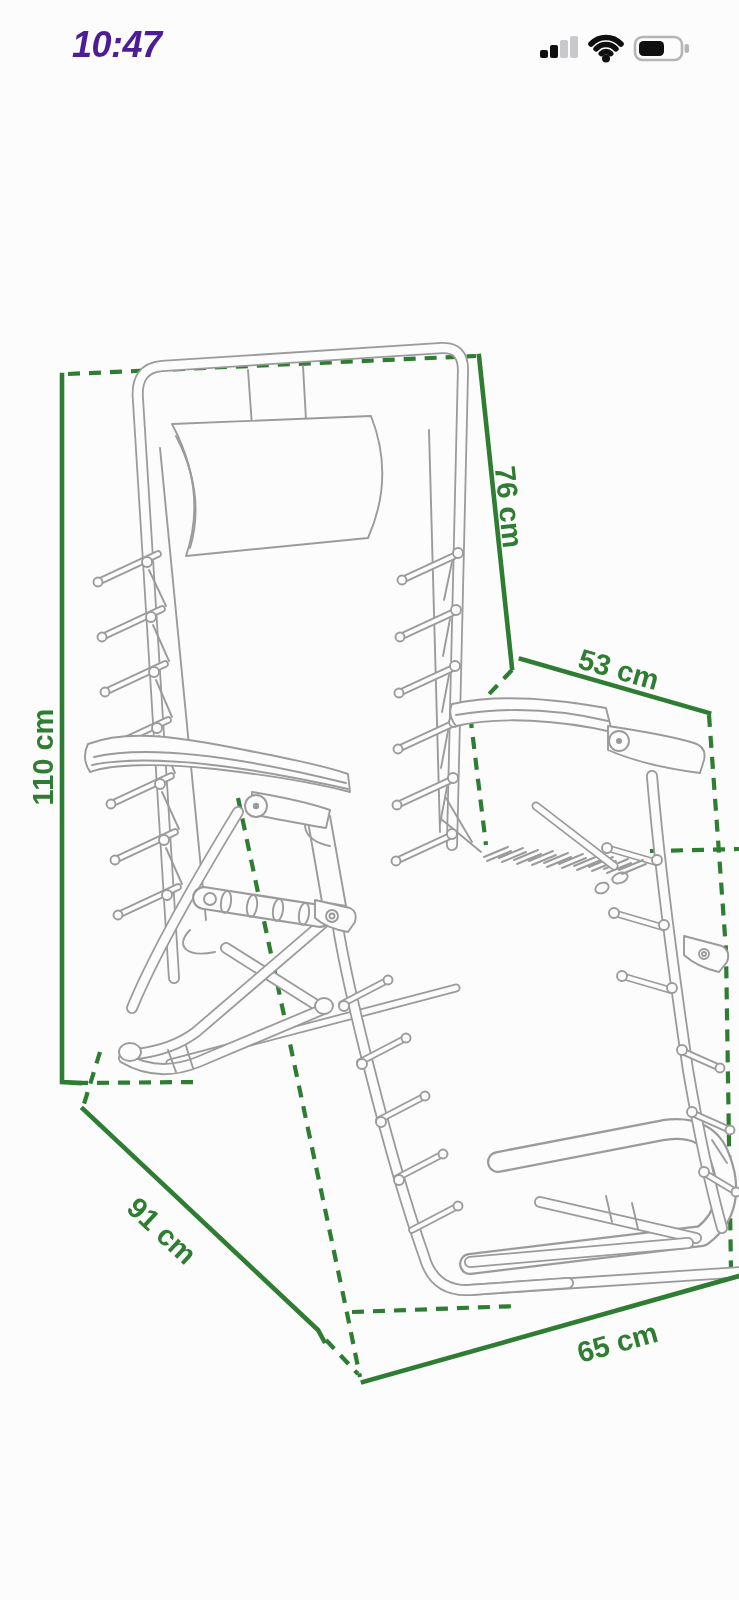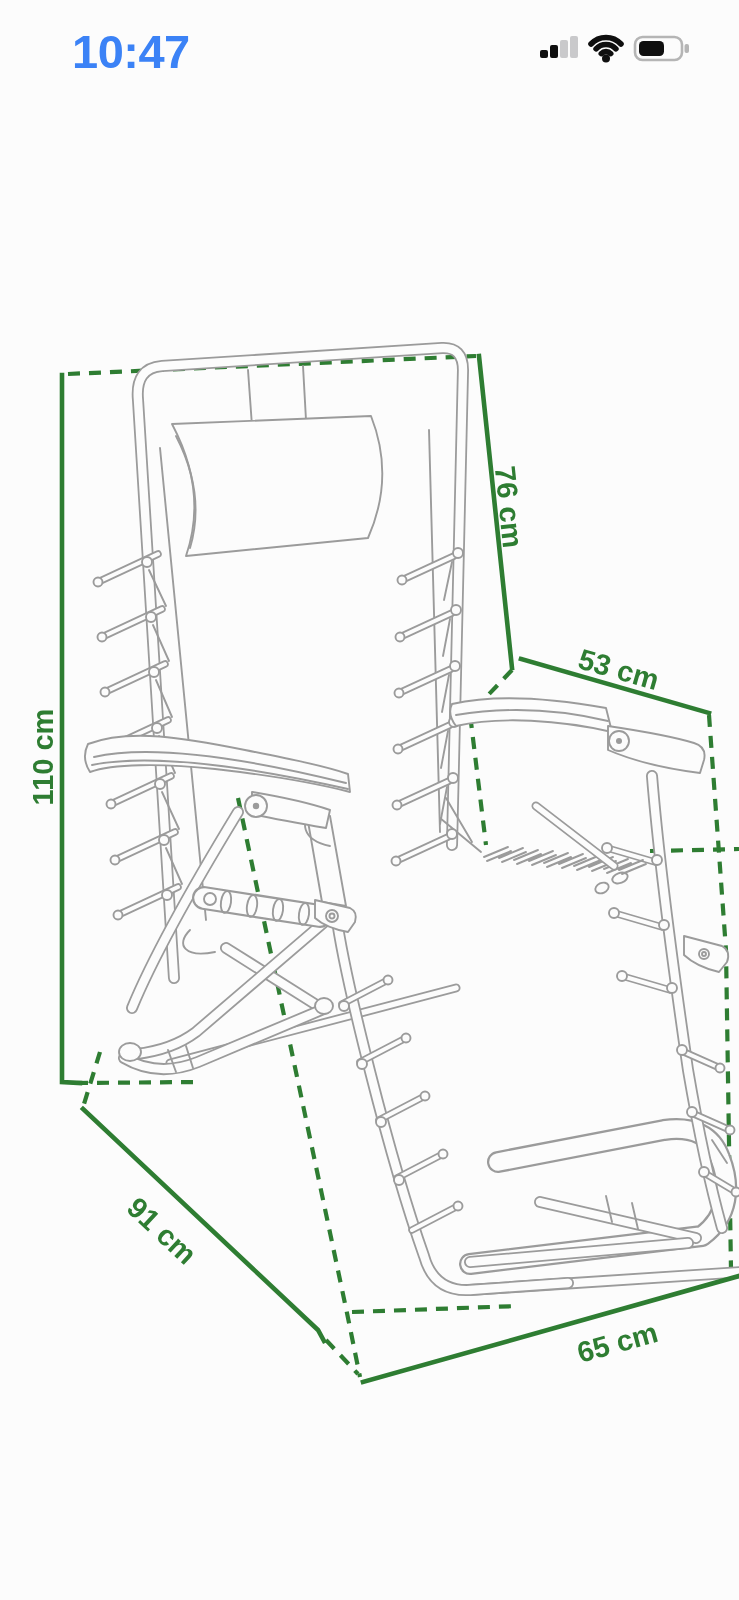--- a/index.html
+++ b/index.html
@@ -5,21 +5,21 @@
   html,body{margin:0;padding:0;}
   body{
     width:739px;height:1600px;position:relative;overflow:hidden;
     background:#fcfcfc;font-family:"Liberation Sans",sans-serif;
   }
   .statusbar{
     position:absolute;left:0;top:0;width:739px;height:92px;
   }
   .status-time{
     position:absolute;left:72px;top:24px;
-    font-size:47px;font-weight:700;letter-spacing:-.5px;color:#3b82f6;
+    font-size:36px;font-weight:700;letter-spacing:-.5px;color:#4c1d95;font-style:italic;
   }
   .sbicons{position:absolute;right:0;top:0;}
   .art{position:absolute;left:0;top:0;}
   
   .to,.bo,.mo,.ro,.so,.co{stroke:#9b9b9b;fill:none;stroke-linecap:round;stroke-linejoin:round;}
   .ti,.bi,.mi,.ri,.si,.ci{stroke:#fcfcfc;fill:none;stroke-linecap:round;stroke-linejoin:round;}
   .to{stroke-width:12}.ti{stroke-width:8.4}
   .mo{stroke-width:22}.mi{stroke-width:17.5}
   .ro{stroke-width:24}.ri{stroke-width:19.5}
   .so{stroke-width:9}.si{stroke-width:5.4}

